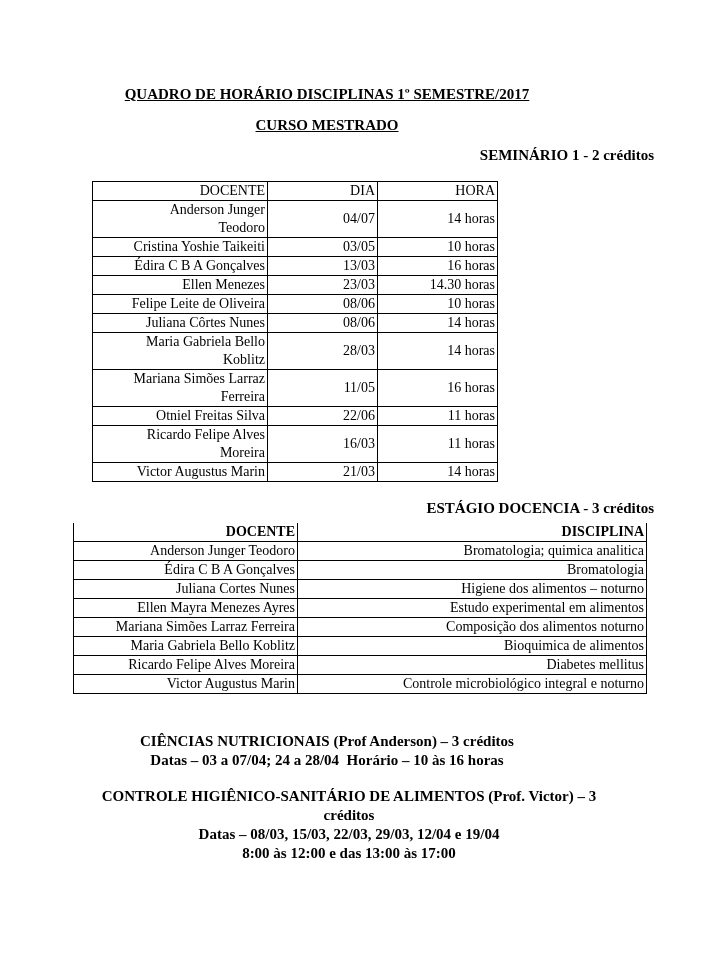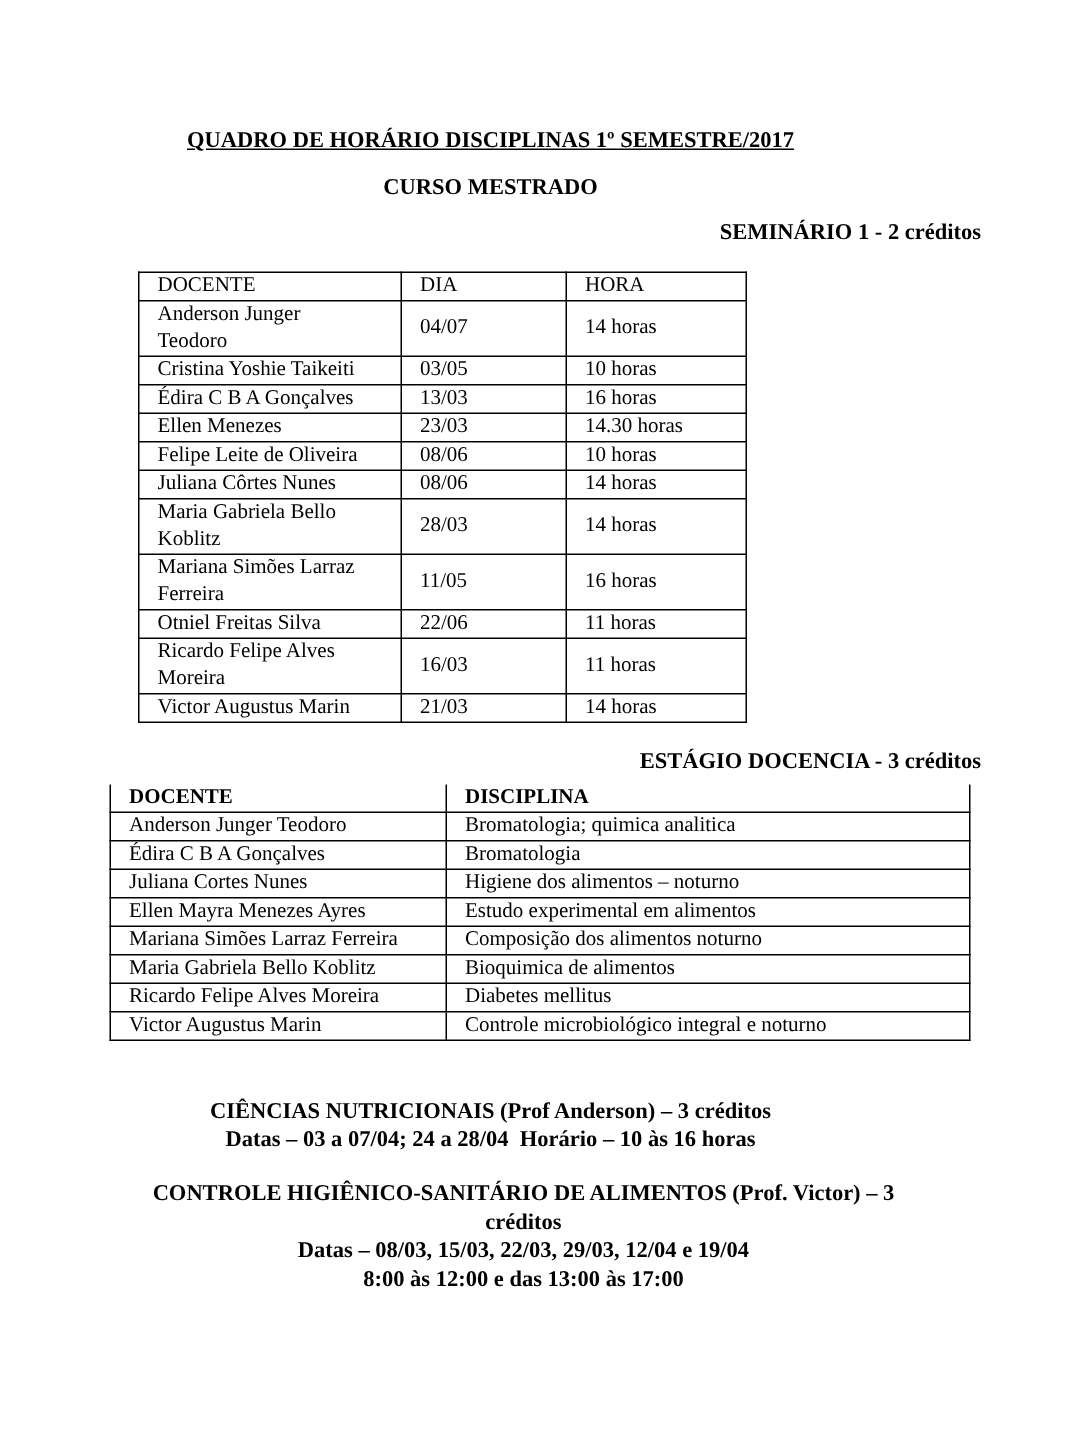--- a/index.html
+++ b/index.html
@@ -16,40 +16,40 @@
     text-align: center;
     font-size: 15px; font-weight: bold;
   }
   .doc-title span { text-decoration: underline; }
 
   .course-subtitle {
     margin-top: 14px;
     text-align: center;
     font-size: 15px; font-weight: bold;
   }
-  .course-subtitle span { }
+  .course-subtitle span { text-decoration: underline; }
 
   .section-heading {
     text-align: right;
     font-size: 15px; font-weight: bold;
   }
   .seminar-heading { margin-top: 13px; }
   .estagio-heading { margin-top: 18px; margin-left: 48px; }
 
   table {
     border-collapse: collapse;
     table-layout: fixed;
     font-size: 14px;
   }
   th, td {
     border: 1px solid #000000;
-    text-align: left;
+    text-align: right;
     vertical-align: middle;
     line-height: 18px;
-    padding: 0 12px;
+    padding: 0 2px;
     white-space: pre-line;
     overflow: hidden;
   }
 
   .seminar-table {
     margin: 17px 0 0 92px;
     width: 405px;
   }
   .seminar-table th { font-weight: normal; }
 

